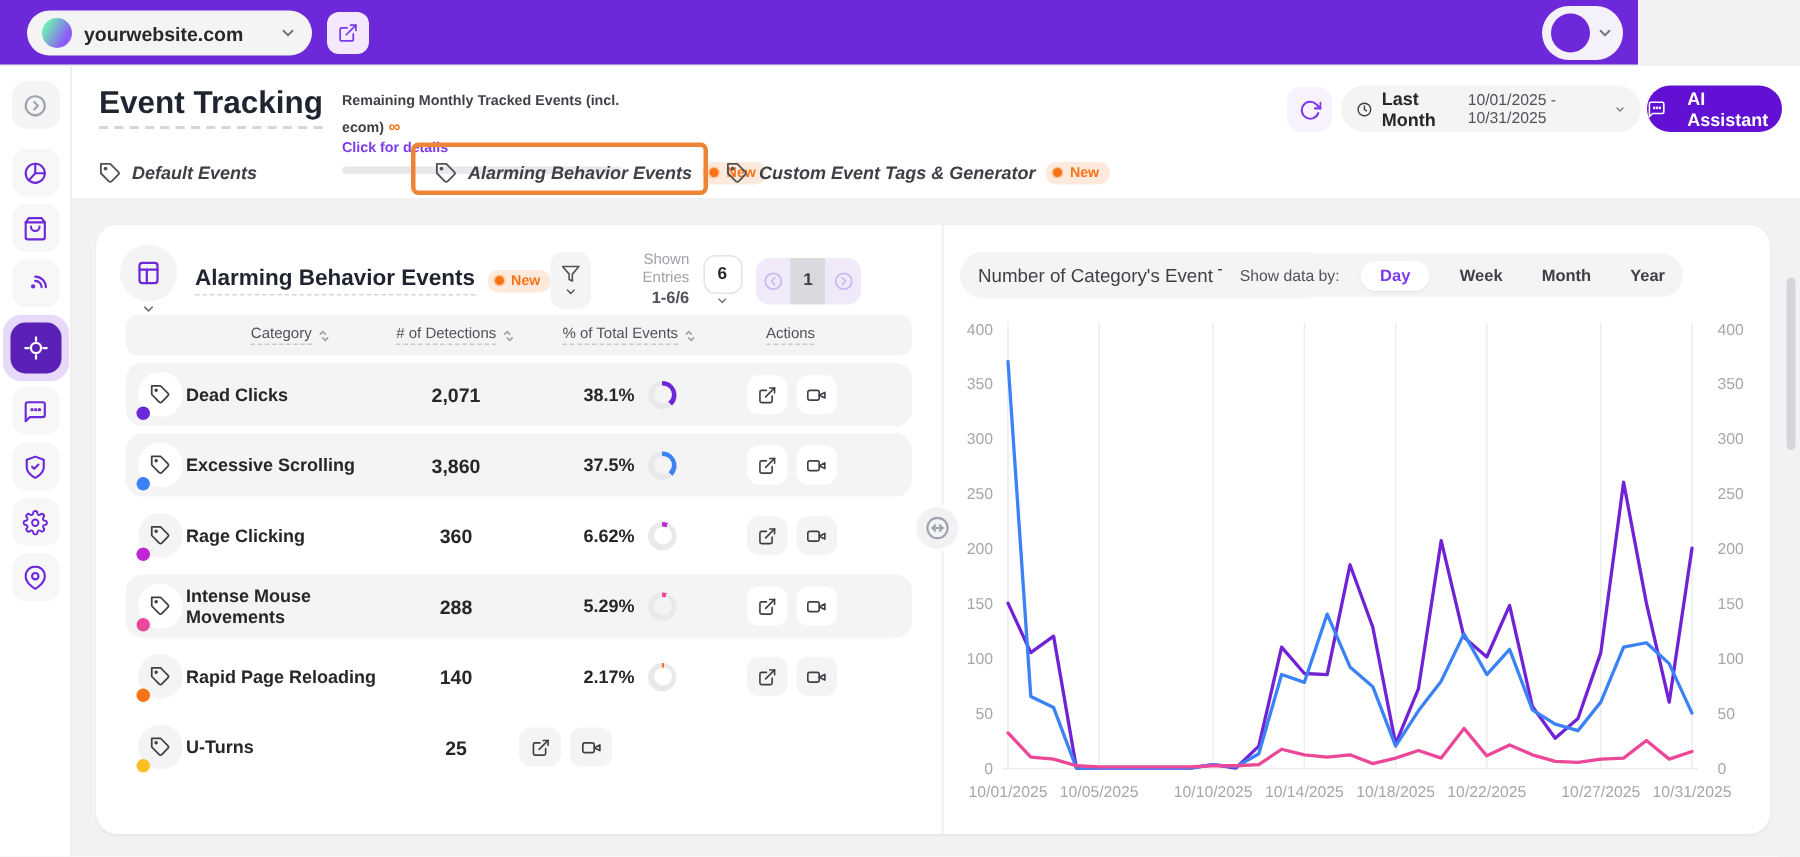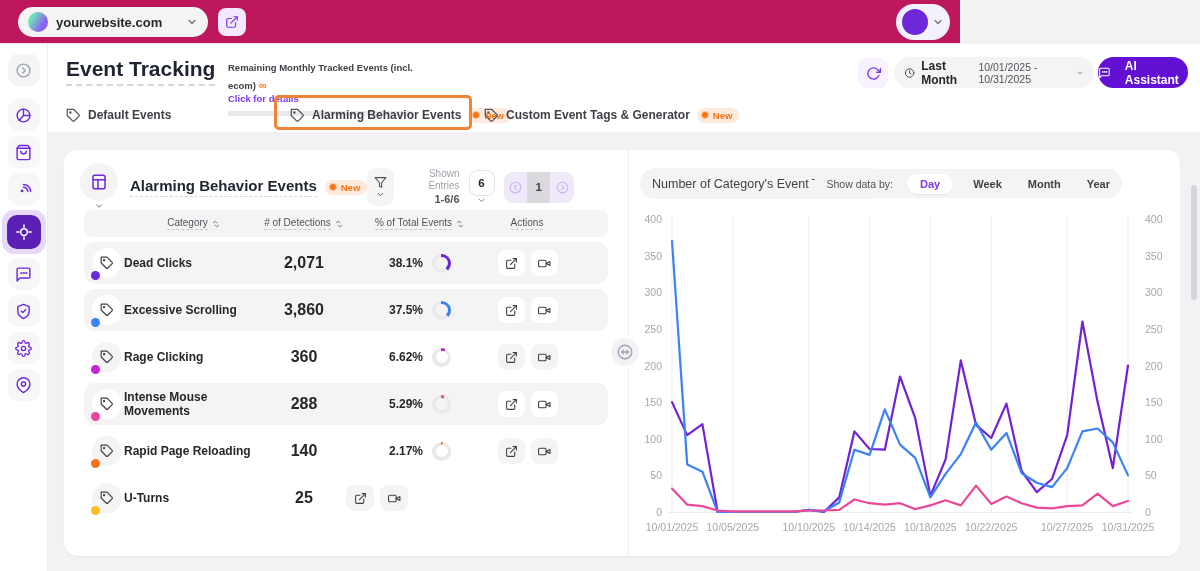--- a/index.html
+++ b/index.html
@@ -1,21 +1,21 @@
 <!DOCTYPE html>
 <html><head>
 <meta charset="utf-8">
 <style>
   * { margin:0; padding:0; box-sizing:border-box; }
   html,body { width:1200px; height:571px; }
   body { font-family:"Liberation Sans", sans-serif; background:#f2f2f4; color:#27272a; }
   .stage { position:relative; width:1200px; height:571px; overflow:hidden; background:#f2f2f4; }
 
   
-  .topbar { position:absolute; left:0; top:0; width:960px; height:44px; background:#be185d; border-bottom:1px solid #ececef; z-index:5; }
+  .topbar { position:absolute; left:0; top:0; width:1092px; height:44px; background:#6d28d9; border-bottom:1px solid #ececef; z-index:5; }
   .site-pill { position:absolute; left:18px; top:7px; width:190px; height:30px; background:#f4f4f5; border-radius:15px; display:flex; align-items:center; padding:0 10px; gap:8px; cursor:pointer; }
   .site-logo { width:20px; height:20px; border-radius:50%; background:linear-gradient(120deg,#6ee7b7 20%,#8b5cf6 75%); flex:0 0 auto; }
   .site-name { font-size:13px; font-weight:700; color:#27272a; flex:1; }
   .chev { width:12px; height:12px; color:#71717a; }
   .open-btn { position:absolute; left:218px; top:8px; width:28px; height:28px; border-radius:8px; background:#f3e8fd; color:#7c3aed; display:flex; align-items:center; justify-content:center; }
   .avatar-pill { position:absolute; right:10px; top:4px; width:54px; height:36px; border-radius:18px; background:#f5f1fb; display:flex; align-items:center; justify-content:center; gap:4px; }
   .avatar-circle { width:26px; height:26px; border-radius:50%; background:#6d28d9; }
 
   
   .sidebar { position:absolute; left:0; top:44px; width:48px; height:527px; background:#fff; border-right:1px solid #ececef; display:flex; flex-direction:column; align-items:center; padding-top:10px; z-index:4; }
@@ -39,21 +39,21 @@
   .date-pill { position:absolute; left:846px; top:13px; width:200px; height:31px; border-radius:16px; background:#f4f4f5; display:flex; align-items:center; padding:0 10px; gap:6px; cursor:pointer; }
   .date-pill svg.clock { width:14px; height:14px; color:#3f3f46; }
   .date-label { font-size:12px; font-weight:700; color:#27272a; }
   .date-range { font-size:10.5px; color:#52525b; }
   .ai-btn { position:absolute; left:1050px; top:13px; width:90px; height:31px; border-radius:16px; background:#6210d4; color:#fff; display:flex; align-items:center; justify-content:center; gap:14px; font-size:12px; font-weight:700; cursor:pointer; }
   .ai-btn svg { width:14px; height:14px; }
 
   
   .tab { position:absolute; top:55px; height:32px; display:flex; align-items:center; gap:7px; cursor:pointer; }
   .tab svg { width:15px; height:15px; color:#52525b; }
-  .tab-label { font-size:12px; font-weight:600; color:#3f3f46; white-space:nowrap; }
+  .tab-label { font-size:12px; font-weight:600; color:#3f3f46; white-space:nowrap;font-style:italic; }
   .badge-new { display:inline-flex; align-items:center; gap:4px; background:#fdeadd; border-radius:9px; padding:2px 7px 2px 4px; font-size:9.5px; font-weight:700; color:#f97316; }
   .badge-dot { width:8px; height:8px; border-radius:50%; background:#f97316; border:1.5px solid #fbc79a; }
   .highlight-box { position:absolute; left:274px; top:95px; width:198px; height:35px; border:3px solid #ee8434; border-radius:5px; z-index:50; pointer-events:none; }
 
   
   .content { position:absolute; left:48px; top:132px; width:1152px; height:439px; background:#f2f2f4; }
   .card { position:absolute; left:16px; top:18px; width:1116px; height:406px; background:#fff; border-radius:14px; box-shadow:0 1px 2px rgba(0,0,0,.05); }
   .v-divider { position:absolute; left:564px; top:0; bottom:0; border-left:1px solid #ededf0; }
   .divider-btn { position:absolute; left:609px; top:336px; width:32px; height:32px; border-radius:50%; background:#f2f2f4; color:#9ca3af; display:flex; align-items:center; justify-content:center; z-index:20; border:2px solid #fff; }
   .divider-btn svg { width:18px; height:18px; }
@@ -91,21 +91,21 @@
   .row { height:42px; border-radius:11px; margin-bottom:5px; --hole:#fff; }
   .row--gray { background:#f4f4f5; --hole:#f4f4f5; }
   .row--white { background:#fff; --hole:#fff; }
   .cat-cell { position:relative; width:30px; height:30px; margin-left:8px; }
   .cat-circle { width:30px; height:30px; border-radius:50%; display:flex; align-items:center; justify-content:center; color:#3f3f46; }
   .row--gray .cat-circle { background:#fff; }
   .row--white .cat-circle { background:#f4f4f5; }
   .cat-circle svg { width:14px; height:14px; }
   .cat-dot { position:absolute; left:-1px; bottom:-2px; width:9px; height:9px; border-radius:50%; }
   .cell-name { font-size:12px; font-weight:600; color:#27272a; }
-  .cell-num { font-size:16px; font-weight:600; color:#27272a; text-align:center; }
+  .cell-num { font-size:13px; font-weight:600; color:#27272a; text-align:center; }
   .cell-pct { display:flex; align-items:center; justify-content:center; gap:9px; font-size:12px; font-weight:600; color:#27272a; }
   .donut { width:19px; height:19px; border-radius:50%; position:relative; }
   .donut::after { content:""; position:absolute; inset:3.5px; border-radius:50%; background:var(--hole); }
   .actions-cell { display:flex; gap:6px; padding-left:2px; }
   .act-btn { width:28px; height:26px; border-radius:8px; display:flex; align-items:center; justify-content:center; color:#3f3f46; }
   .row--gray .act-btn { background:#fff; }
   .row--white .act-btn { background:#f4f4f5; }
   .act-btn svg { width:13px; height:13px; }
 
   

